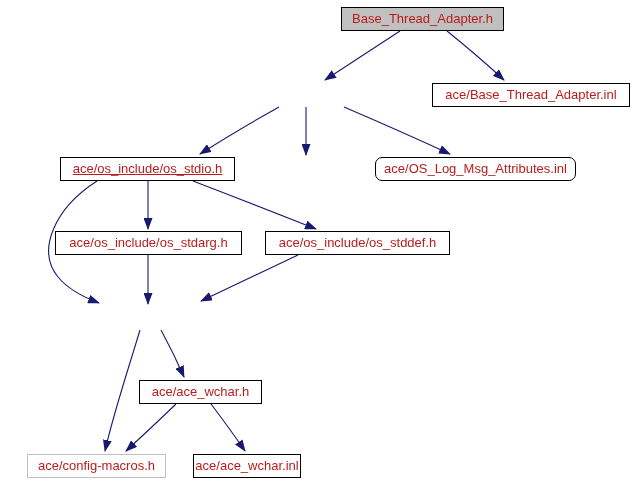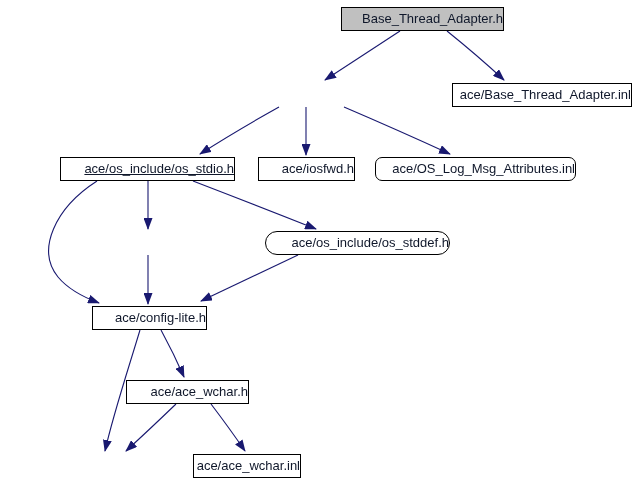--- a/index.html
+++ b/index.html
@@ -1,35 +1,35 @@
 <!DOCTYPE html>
 <html><head>
 <meta charset="utf-8">
 <style>
   html,body{margin:0;padding:0;}
   body{background:#ffffff;}
   #graph{position:relative;width:635px;height:485px;background:#ffffff;overflow:hidden;
          font-family:"Liberation Sans", sans-serif;}
   #edges{position:absolute;left:0;top:0;width:635px;height:485px;}
   .node{position:absolute;box-sizing:border-box;height:24px;border:1px solid #000000;
-        background:#ffffff;color:#0f172a;font-size:13px;line-height:22px;text-align:right;
+        background:#ffffff;color:#b91c1c;font-size:13px;line-height:22px;text-align:center;
         white-space:nowrap;overflow:hidden;cursor:pointer;}
   .node.root{background:#c0c0c0;cursor:default;}
   .node.external{border-color:#c0c0c0;}
   
   .n0{left:341px;top:7px;width:163px;}
   .n1{left:204px;top:83px;width:208px;}
-  .n2{left:432px;top:83px;width:180px;margin-left:20px;}
+  .n2{left:432px;top:83px;width:198px;}
   .n3{left:60px;top:157px;width:175px;text-decoration:underline;}
   .n4{left:258px;top:157px;width:97px;}
   .n5{left:375px;top:157px;width:201px;border-radius:7px;}
   .n6{left:55px;top:231px;width:187px;}
-  .n7{left:265px;top:231px;width:185px;border-radius:12px;}
+  .n7{left:265px;top:231px;width:185px;}
   .n8{left:92px;top:306px;width:115px;}
-  .n9{left:126px;top:380px;width:123px;}
+  .n9{left:139px;top:380px;width:123px;}
   .n10{left:27px;top:454px;width:139px;}
   .n11{left:193px;top:454px;width:108px;}
   .edge{fill:none;stroke:#191970;stroke-width:1.1;}
 </style>
 </head>
 <body>
 
 <div id="graph">
 
   <svg id="edges" width="635" height="485" viewBox="0 0 635 485" xmlns="http://www.w3.org/2000/svg">
@@ -50,20 +50,20 @@
     <path class="edge" d="M298,255 Q247,279 201,301" marker-end="url(#arrow)"></path>
     <path class="edge" d="M140,330 C128,370 113,415 105,451" marker-end="url(#arrow)"></path>
     <path class="edge" d="M161,330 Q174,354 184,377" marker-end="url(#arrow)"></path>
     <path class="edge" d="M176,404 Q150,429 126,451" marker-end="url(#arrow)"></path>
     <path class="edge" d="M211,404 Q230,429 245,451" marker-end="url(#arrow)"></path>
   </svg>
 
   <div class="node root n0">Base_Thread_Adapter.h</div>
   <div class="node n2">ace/Base_Thread_Adapter.inl</div>
   <div class="node n3">ace/os_include/os_stdio.h</div>
-  <div class="node n4">ace/iosfwd.h</div>
   <div class="node n5">ace/OS_Log_Msg_Attributes.inl</div>
+  <div class="node n6">ace/os_include/os_stdarg.h</div>
   <div class="node n7">ace/os_include/os_stddef.h</div>
-  <div class="node n8">ace/config-lite.h</div>
   <div class="node n9">ace/ace_wchar.h</div>
+  <div class="node external n10">ace/config-macros.h</div>
   <div class="node n11">ace/ace_wchar.inl</div>
 
 </div>
 
 </body></html>

